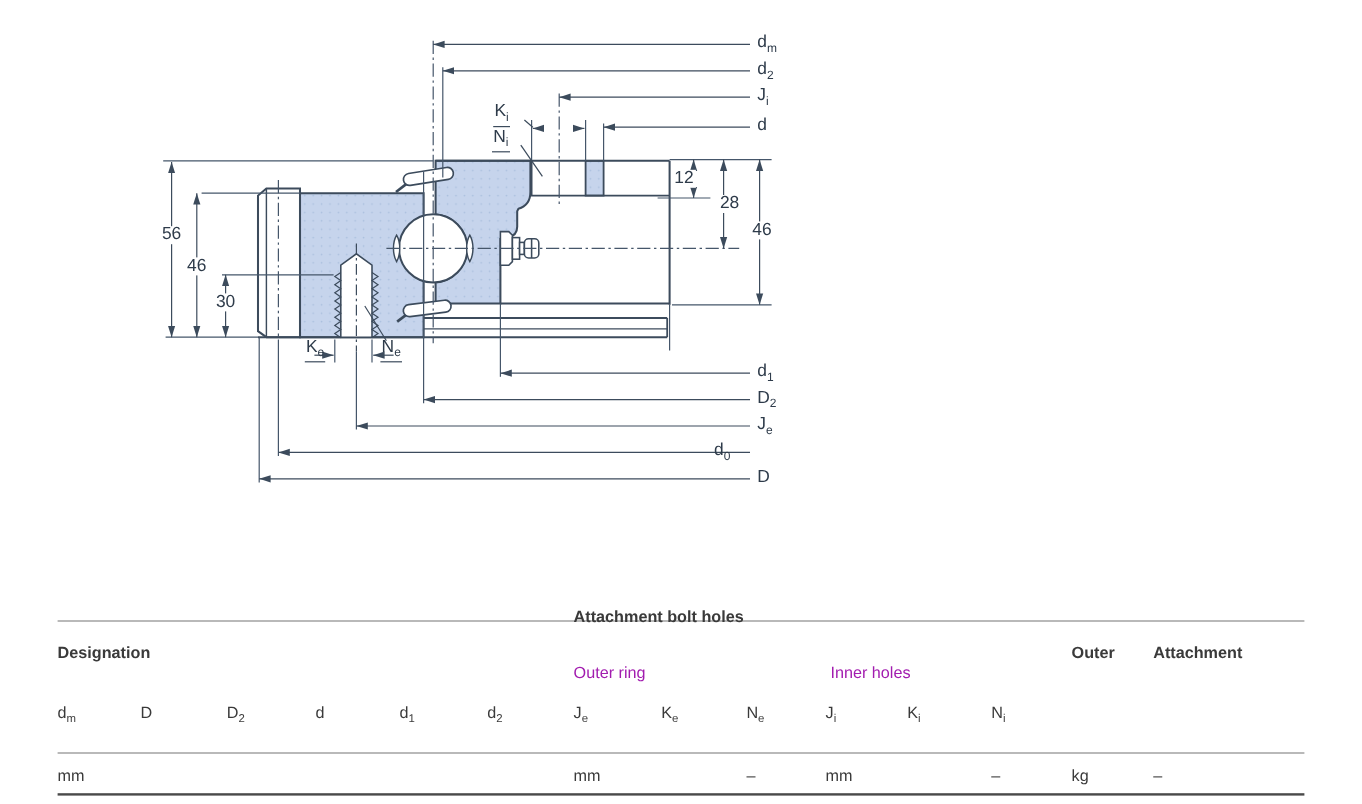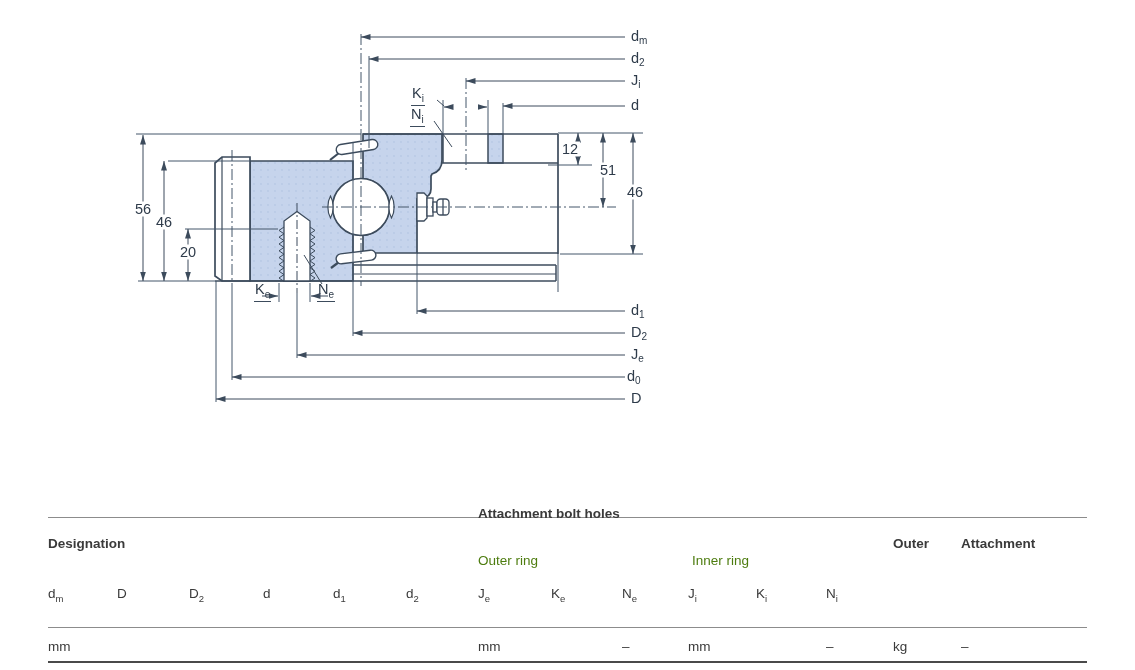--- a/index.html
+++ b/index.html
@@ -12,21 +12,21 @@
         transform:translate(-50%,-50%);background:#fff;padding:0 2px;line-height:15px;}
   .callout{position:absolute;font-size:14.5px;color:#2e3b4a;white-space:nowrap;
            border-bottom:1.3px solid #3c4b5c;padding:0 1px 1px 1px;}
   .callout sub{font-size:10px;}
   
   .rule{position:absolute;left:48px;width:1039px;height:0;}
   .rule.r1{top:517px;border-top:1.6px solid #8c8c8c;}
   .rule.r2{top:627px;border-top:1.6px solid #8c8c8c;}
   .rule.r3{top:661px;border-top:2px solid #4a4a4a;}
   .th{position:absolute;font-size:13.5px;font-weight:bold;color:#3a3a3a;white-space:nowrap;}
-  .tsub{position:absolute;font-size:13.5px;color:#4d7c0f;white-space:nowrap;}
+  .tsub{position:absolute;font-size:13.5px;color:#a21caf;white-space:nowrap;}
   .tsym{position:absolute;font-size:13.5px;color:#3a3a3a;white-space:nowrap;}
   .tsym sub{font-size:9.5px;}
   .tunit{position:absolute;font-size:13.5px;color:#3a3a3a;white-space:nowrap;}
 </style>
 </head>
 <body>
 
 <div id="page">
 
   <svg id="drawing-svg" width="1135" height="470" viewBox="0 0 1135 470">
@@ -145,43 +145,43 @@
 
       <line x1="262" y1="296" x2="278" y2="296" marker-end="url(#arw)"></line>
       <line x1="328" y1="296" x2="311" y2="296" marker-end="url(#arw)"></line>
 
       <line x1="437" y1="100" x2="444" y2="106"></line>
       <line x1="434" y1="121" x2="452" y2="147"></line>
       <line x1="322" y1="284" x2="304" y2="255"></line>
     </g>
   </svg>
 
-  <span class="dval" style="left:143px;top:209px">56</span>
+  <span class="dval" style="left:143px;top:196px">56</span>
   <span class="dval" style="left:164px;top:222px">46</span>
-  <span class="dval" style="left:188px;top:252px">20</span>
+  <span class="dval" style="left:188px;top:252px">30</span>
   <span class="dval" style="left:570px;top:149px">12</span>
-  <span class="dval" style="left:608px;top:170px">51</span>
+  <span class="dval" style="left:608px;top:170px">28</span>
   <span class="dval" style="left:635px;top:192px">46</span>
 
   <span class="dlabel" style="left:631px;top:37px">
     <span>d</span><sub>m</sub></span>
   <span class="dlabel" style="left:631px;top:59px">
     <span>d</span><sub>2</sub></span>
   <span class="dlabel" style="left:631px;top:81px">
     <span>J</span><sub>i</sub></span>
   <span class="dlabel" style="left:631px;top:106px">
     <span>d</span><sub></sub></span>
 
   <span class="dlabel" style="left:631px;top:311px">
     <span>d</span><sub>1</sub></span>
   <span class="dlabel" style="left:631px;top:333px">
     <span>D</span><sub>2</sub></span>
   <span class="dlabel" style="left:631px;top:355px">
     <span>J</span><sub>e</sub></span>
-  <span class="dlabel" style="left:627px;top:377px">
+  <span class="dlabel" style="left:595px;top:377px">
     <span>d</span><sub>0</sub></span>
   <span class="dlabel" style="left:631px;top:399px">
     <span>D</span><sub></sub></span>
 
   <span class="callout" style="left:411px;top:85px">
     <span>K</span><sub>i</sub></span>
   <span class="callout" style="left:410px;top:106px">
     <span>N</span><sub>i</sub></span>
   <span class="callout" style="left:254px;top:281px">
     <span>K</span><sub>e</sub></span>
@@ -189,21 +189,21 @@
     <span>N</span><sub>e</sub></span>
 
   <div>
     <div class="rule r1"></div>
     <div class="rule r2"></div>
     <div class="rule r3"></div>
 
     <span class="th" style="left:48px;top:536px">Designation</span>
     <span class="th" style="left:478px;top:506px">Attachment bolt holes</span>
     <span class="tsub" style="left:478px;top:553px">Outer ring</span>
-    <span class="tsub" style="left:692px;top:553px">Inner ring</span>
+    <span class="tsub" style="left:692px;top:553px">Inner holes</span>
     <span class="th" style="left:893px;top:536px">Outer</span>
     <span class="th" style="left:961px;top:536px">Attachment</span>
 
     <span class="tsym" style="left:48px;top:586px">
       <span>d</span><sub>m</sub></span>
     <span class="tsym" style="left:117px;top:586px">
       <span>D</span><sub></sub></span>
     <span class="tsym" style="left:189px;top:586px">
       <span>D</span><sub>2</sub></span>
     <span class="tsym" style="left:263px;top:586px">

